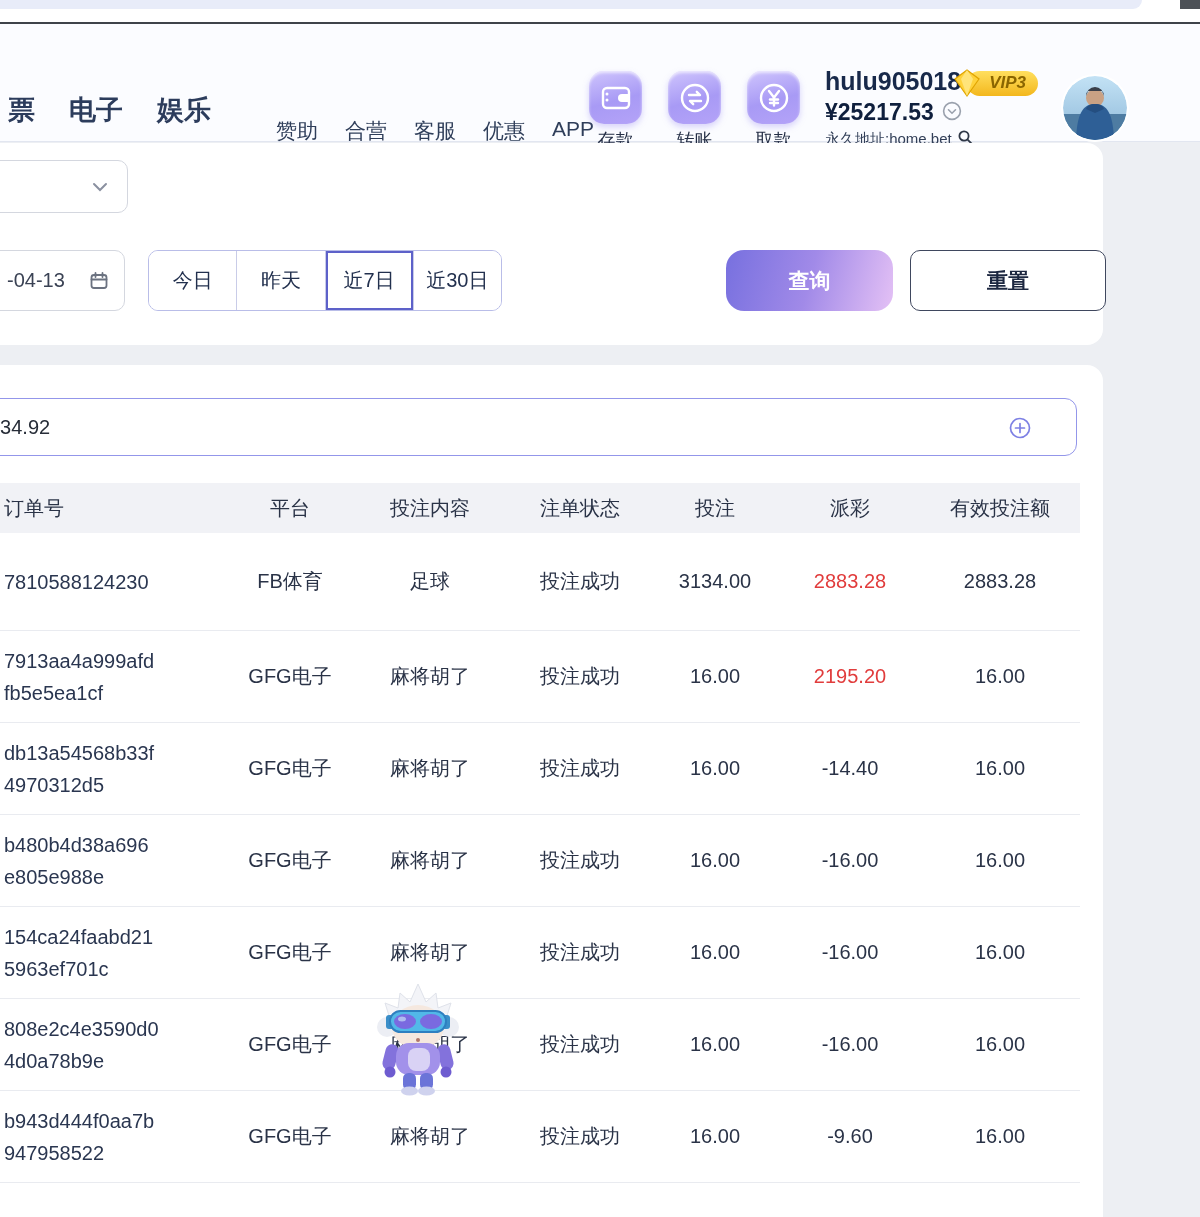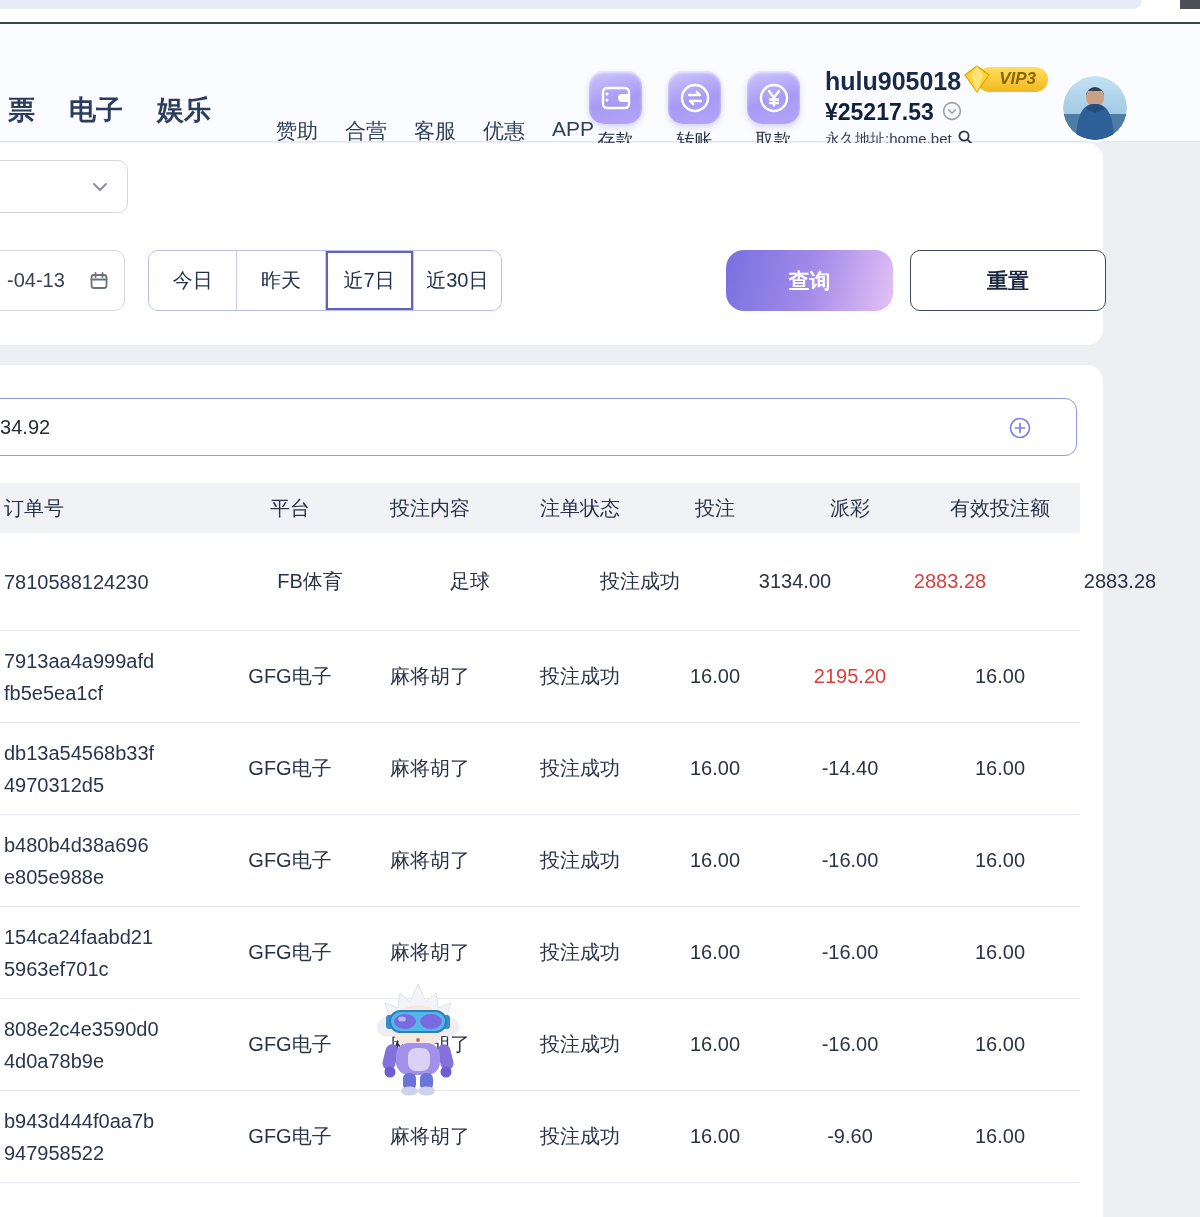--- a/index.html
+++ b/index.html
@@ -20,21 +20,21 @@
 
   .action-group { position:absolute; top:47px; left:589px; display:flex; gap:26px; }
   .action-item { display:flex; flex-direction:column; align-items:center; cursor:pointer; }
   .action-tile { width:53px; height:53px; border-radius:15px;
     background:linear-gradient(165deg,#cfc5fd 0%,#a89af5 55%,#b4a3f8 100%);
     box-shadow:inset 0 2px 3px rgba(255,255,255,.65), 0 3px 6px rgba(150,135,240,.35);
     display:flex; align-items:center; justify-content:center; }
   .action-label { margin-top:4px; font-size:18px; color:#232d45; }
 
   .user-block { position:absolute; top:43px; left:825px; width:235px; }
-  .user-line1 { display:flex; align-items:flex-start; gap:10px; }
+  .user-line1 { display:flex; align-items:flex-end; }
   .username { font-size:25px; font-weight:600; color:#18294a; }
   .vip-badge { position:relative; margin-left:6px; background:linear-gradient(180deg,#ffdf5e,#f3b71d);
     border-radius:13px; padding:2px 12px 3px 22px; font-size:17px; font-weight:700; font-style:italic;
     color:#8a6500; cursor:pointer; }
   .vip-gem { position:absolute; left:-16px; top:-4px; }
   .user-line2 { display:flex; align-items:center; gap:8px; margin-top:3px; }
   .balance { font-size:23px; font-weight:700; color:#0f1f3d; }
   .user-line3 { display:flex; align-items:center; gap:5px; margin-top:3px; font-size:15px; color:#323f58; }
   .avatar { position:absolute; top:52px; left:1063px; width:64px; height:64px; border-radius:50%; overflow:hidden; cursor:pointer; box-shadow:0 0 0 2px #fff; }
 
@@ -71,21 +71,21 @@
   .summary-text { margin-left:8px; font-size:20px; color:#272d38; }
   .summary-plus { position:absolute; right:44px; top:17px; cursor:pointer; }
 
   
   .table-wrap { position:absolute; top:483px; left:0; width:1080px; }
   .thead, .trow { display:grid; grid-template-columns:230px 120px 160px 140px 130px 140px 160px; align-items:center; }
   .thead { height:50px; background:#f1f2f6; font-size:20px; font-weight:500; color:#20283c; }
   .cell { text-align:center; font-size:20px; color:#2a3347; }
   .cell.c0 { text-align:left; padding-left:4px; }
   .trow { min-height:92px; border-top:1px solid #e9ebf0; }
-  .trow:first-child { min-height:97px; border-top:none;gap:20px; }
+  .trow:first-child { min-height:97px; border-top:none; }
   .order-line { display:block; line-height:32px; font-size:20px; color:#2a3650; }
   .payout-pos { color:#e13c3c; }
 
   
   .mascot { position:absolute; top:982px; left:372px; width:92px; height:114px; cursor:pointer; z-index:5; }
 </style>
 </head>
 <body>
 
 <div id="page">

